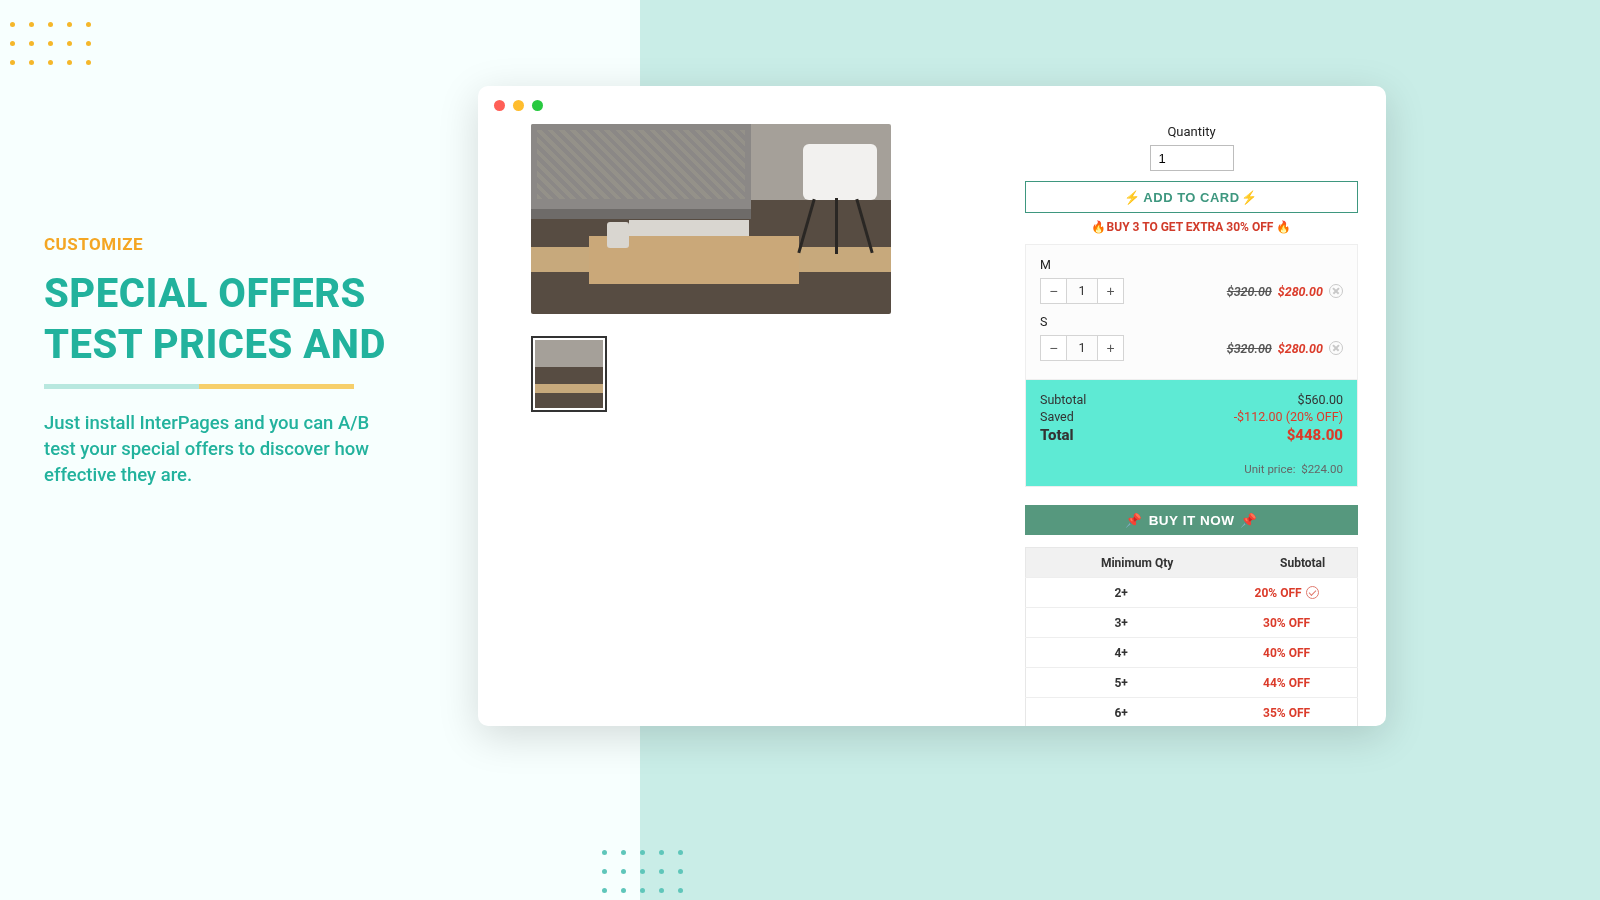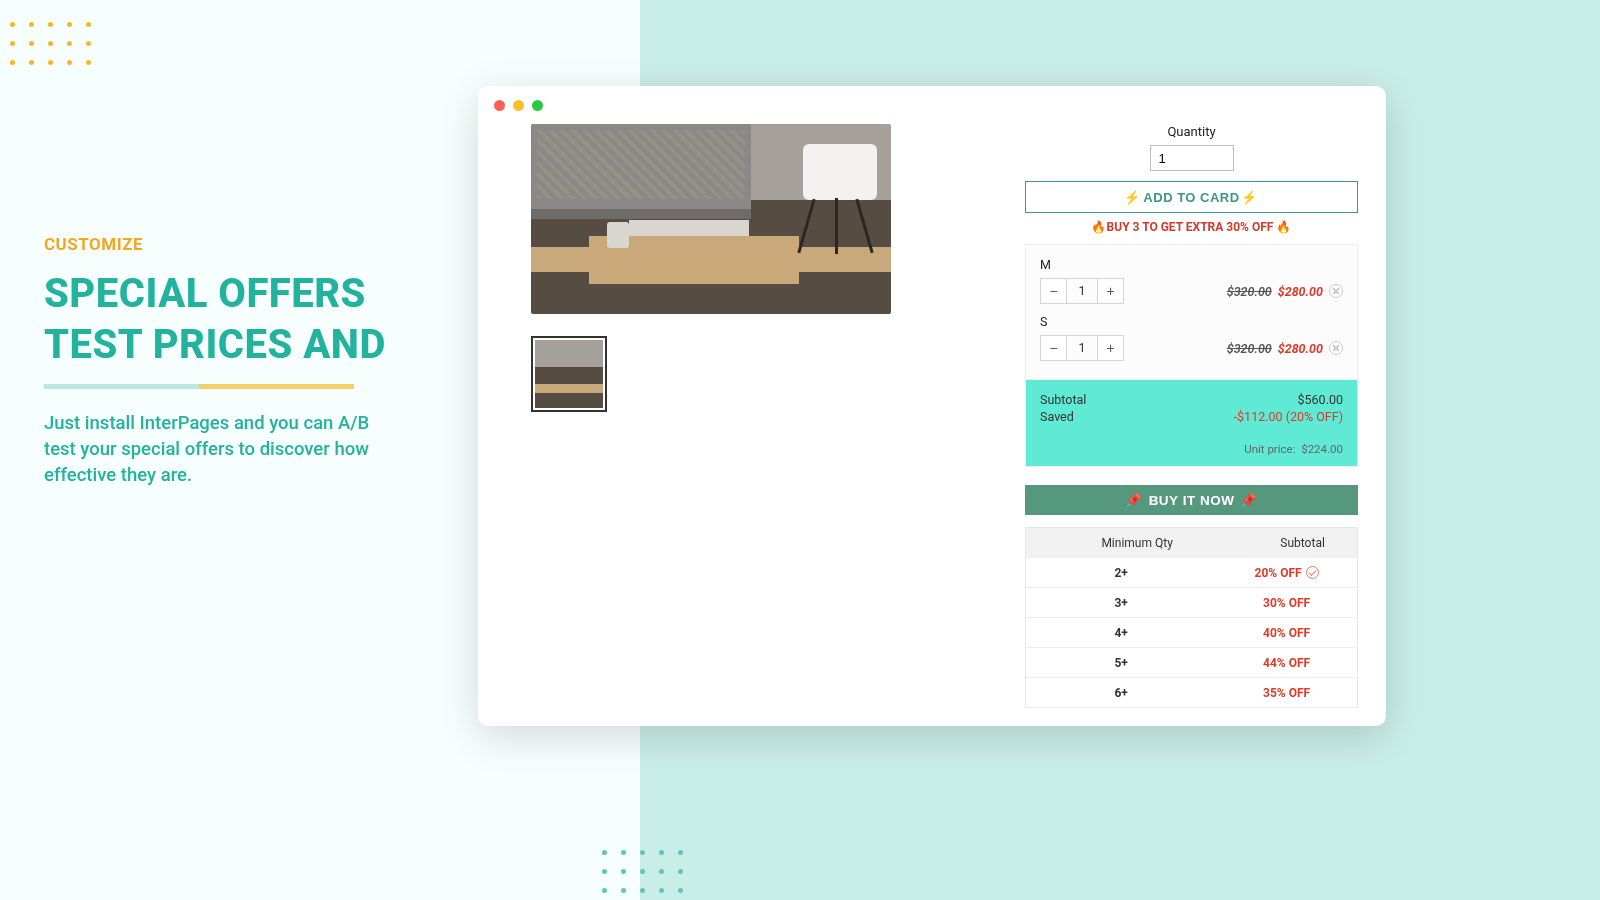--- a/index.html
+++ b/index.html
@@ -74,21 +74,21 @@
   .totals { border:1px solid #eee; border-top:none; padding:10px 14px 10px; background:#5eead4; }
   .totals .row { display:flex; justify-content:space-between; font-size:12.5px; margin:2px 0; }
   .totals .row.total { font-weight:800; font-size:15px; }
   .totals .row.total .val{ color:#db3b2a; }
   .totals .unit { text-align:right; font-size:11.5px; color:#666; margin-top:18px; }
 
   .buy { margin-top:18px; width:100%; height:30px; background:#56987e; color:#fff; border:none;
     font-weight:800; letter-spacing:.5px; font-size:13.5px; cursor:pointer; display:flex; align-items:center; justify-content:center; gap:6px;}
 
   .disc-table { margin-top:12px; width:100%; border:1px solid #e7e7e7; border-collapse:collapse; font-size:12px; }
-  .disc-table th { background:#f1f1f1; font-weight:400; height:30px;padding-left:32px; }
+  .disc-table th { background:#f1f1f1; font-weight:700; height:30px;padding-left:32px; }
   .disc-table td { height:30px; text-align:center; border-top:1px solid #eee; font-weight:700; }
   .disc-table td.off { color:#db3b2a; }
   .check-ico { display:inline-block; width:13px; height:13px; border:1.5px solid #e07a6e; border-radius:50%; position:relative; vertical-align:-2px; margin-left:4px;}
   .check-ico::after{content:"";position:absolute;left:2px;top:3px;width:6px;height:3px;border-left:1.5px solid #e07a6e;border-bottom:1.5px solid #e07a6e;transform:rotate(-45deg);}
 </style>
 </head>
 <body>
 
 <div class="bg-left"></div>
 <div class="bg-right"></div>
@@ -207,20 +207,24 @@
 
       <div class="totals">
         <div class="row">
             <span>Subtotal</span>
           <span>$560.00</span>
           </div>
         <div class="row">
             <span>Saved</span>
           <span class="red">-$112.00 (20% OFF)</span>
           </div>
+        <div class="row total">
+            <span>Total</span>
+          <span class="val">$448.00</span>
+          </div>
         <div class="unit"><span>Unit price:</span>
           &nbsp;<span>$224.00</span></div>
       </div>
 
       <button class="buy">
         <span>📌</span>
         <span>BUY IT NOW</span>
         <span>📌</span>
       </button>
 

